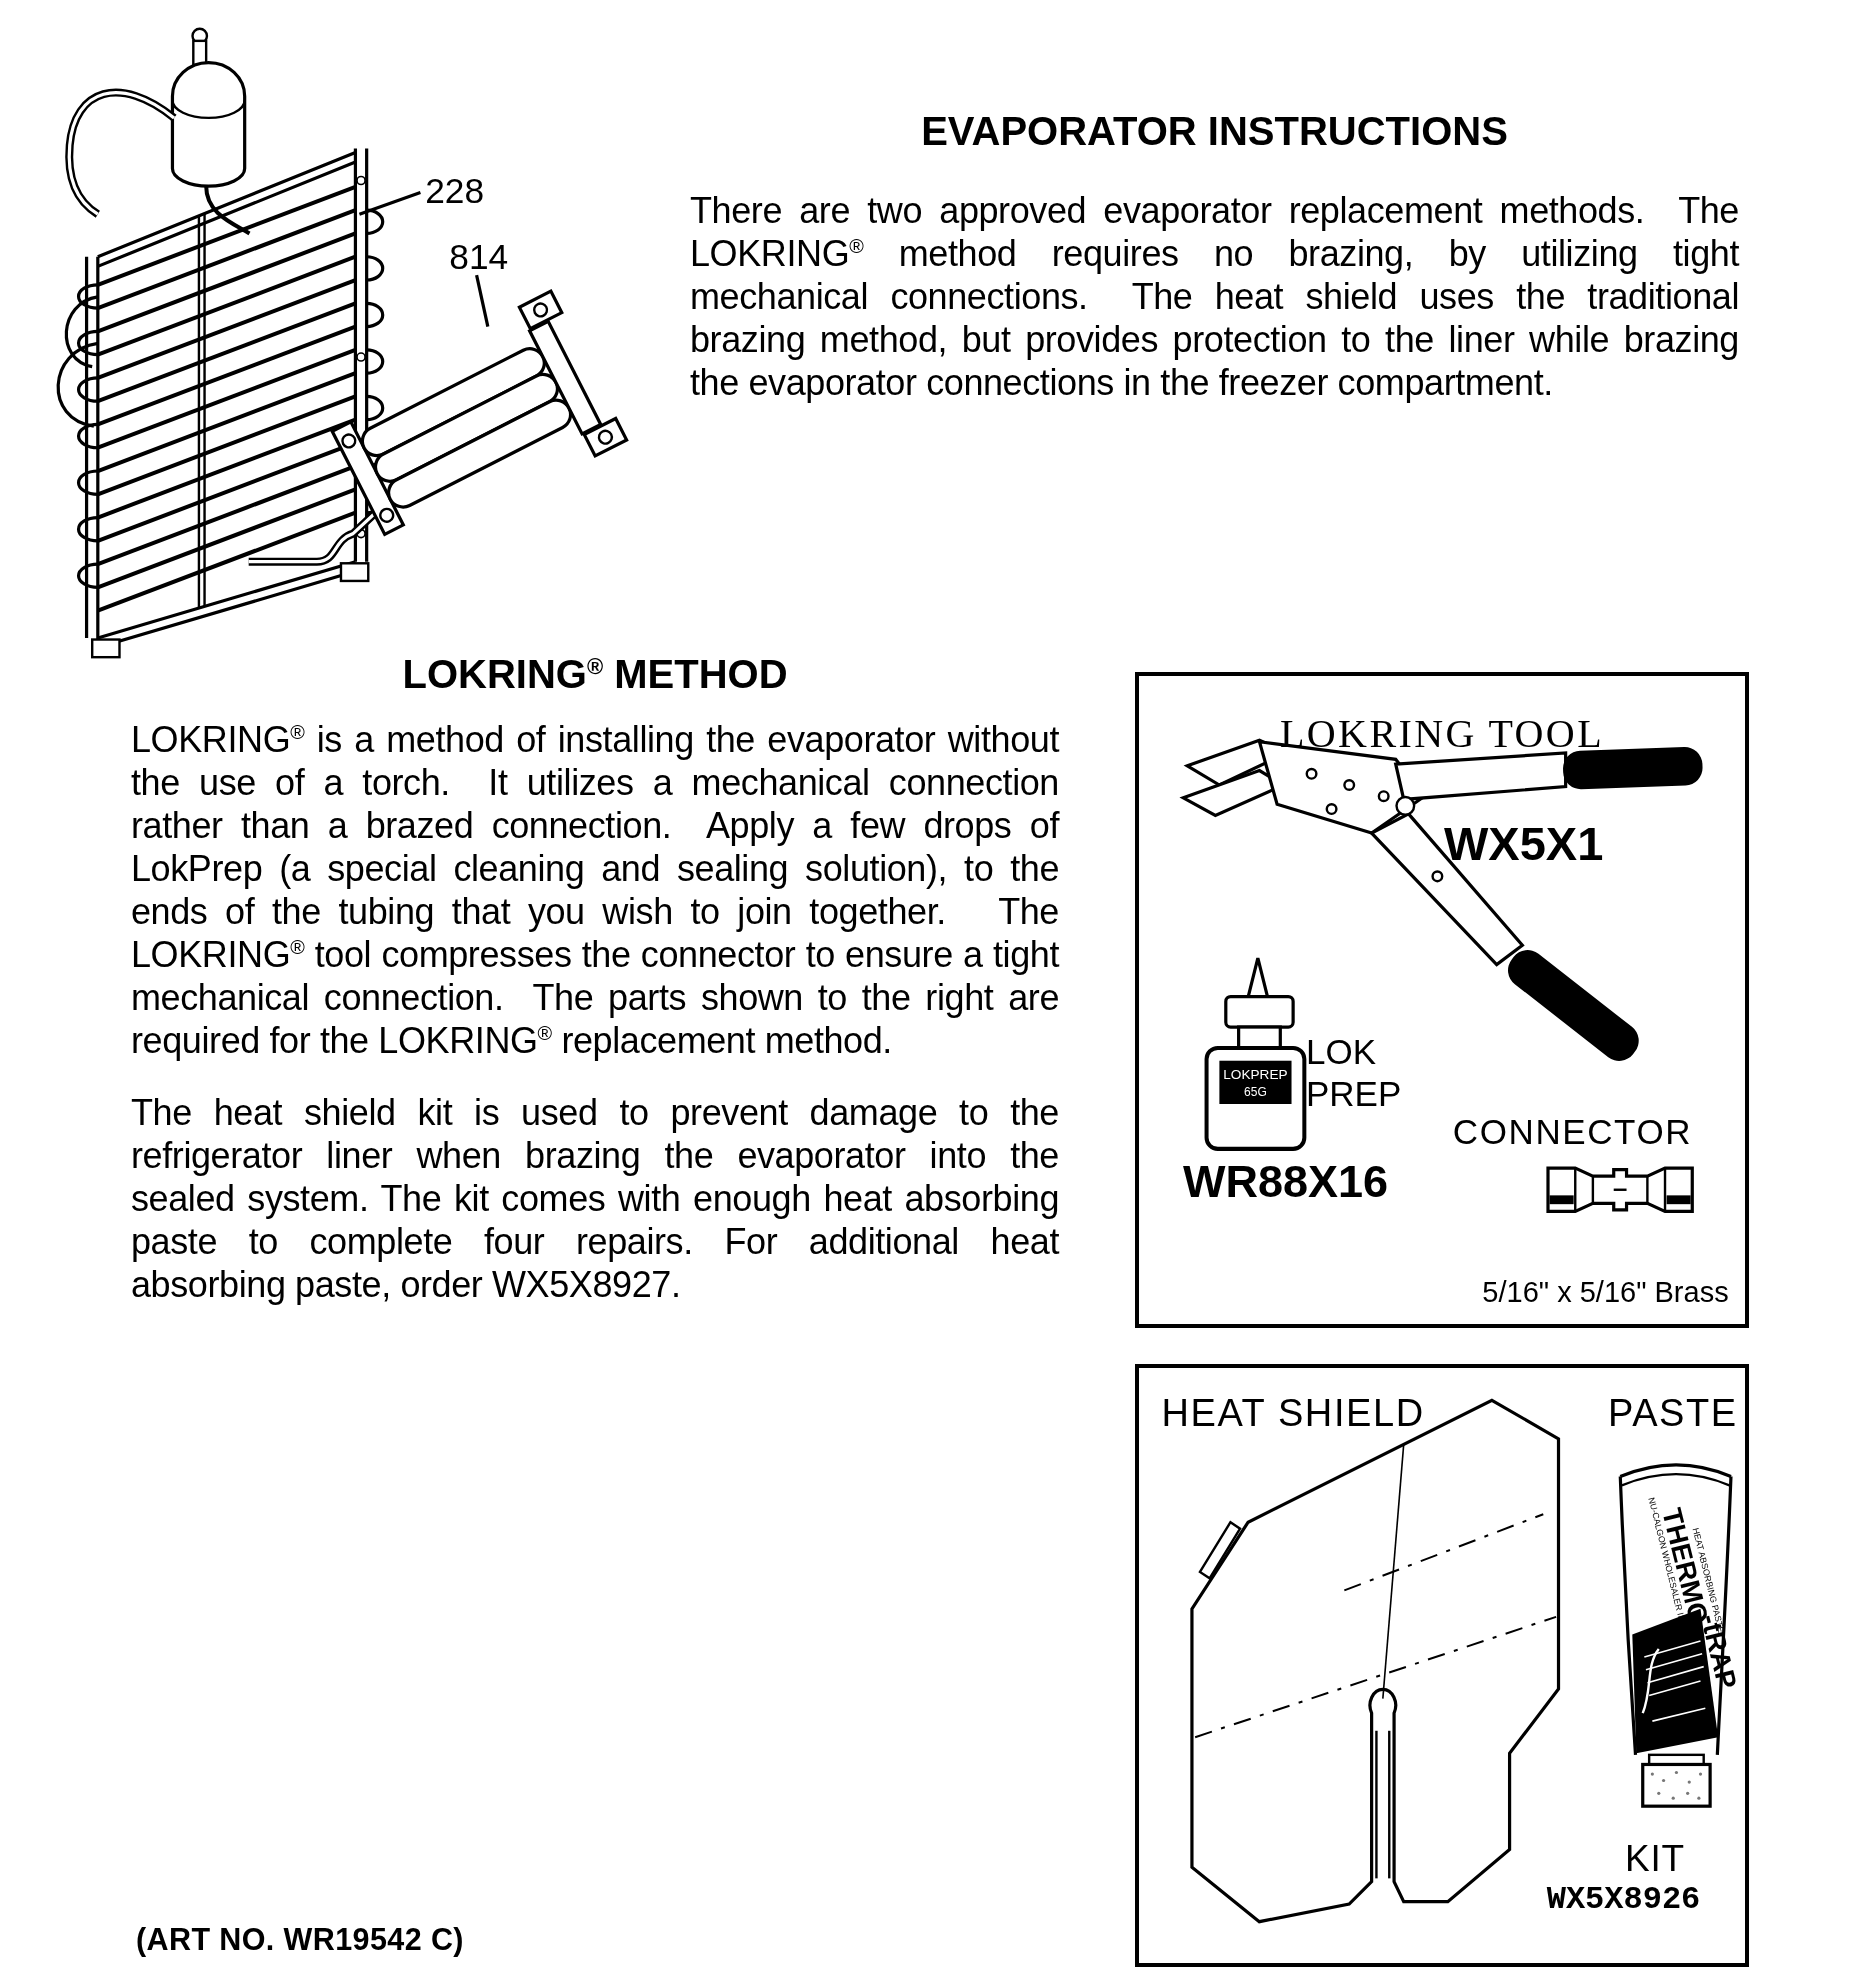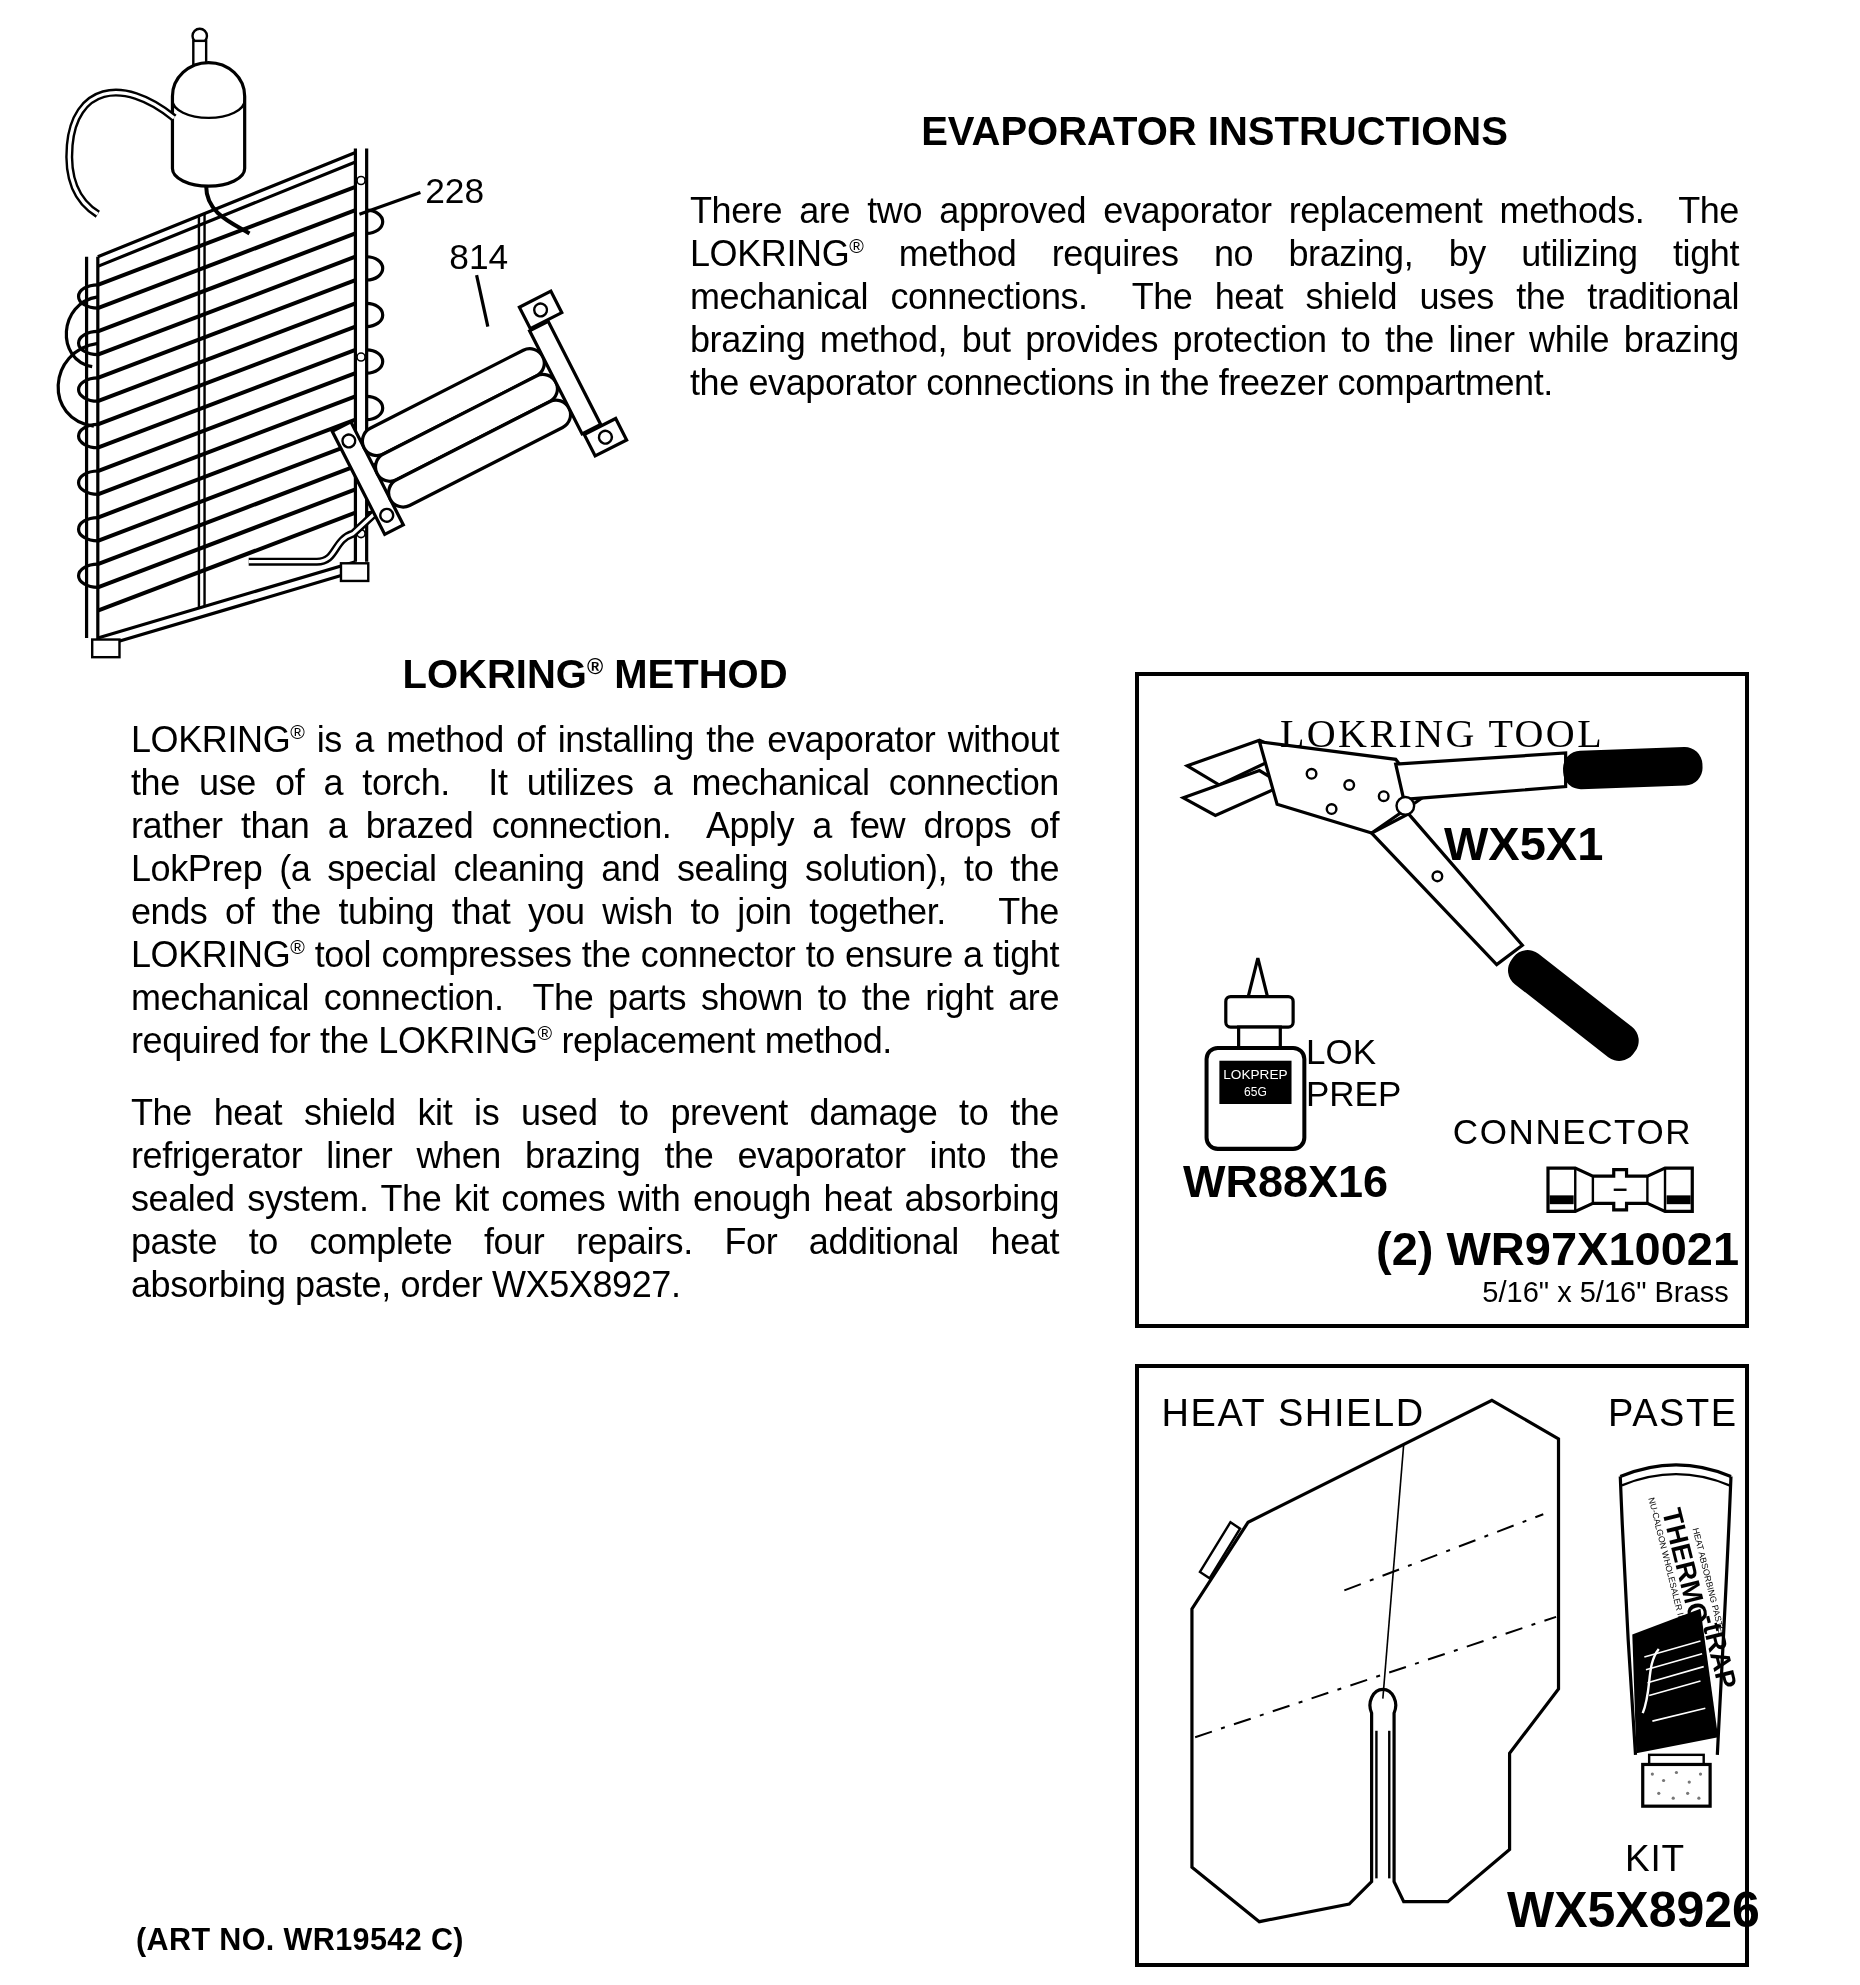--- a/index.html
+++ b/index.html
@@ -41,21 +41,21 @@
   .wx5x1 { left:305px; top:140px; font-size:47px; font-weight:bold; }
   .lokprep-cap { left:167px; top:355px; font-size:35px; line-height:42px; }
   .wr88x16 { left:44px; top:480px; font-size:45px; font-weight:bold; }
   .connector-lbl { left:305px; top:436px; width:257px; text-align:center; font-size:35px; letter-spacing:1.6px; }
   .connector-part { left:237px; top:545px; font-size:47px; font-weight:bold; }
   .connector-size { left:338px; top:600px; width:257px; text-align:center; font-size:29px; }
 
   .hs-lbl { left:22.5px; top:24px; font-size:38px; letter-spacing:1.6px; }
   .paste-lbl { left:469px; top:24px; font-size:38px; letter-spacing:1.6px; }
   .kit-lbl { left:432px; top:470px; width:168px; text-align:center; font-size:37px; letter-spacing:0.8px; }
-  .kit-part { left:368px; top:513px; width:233px; text-align:center; font-size:50px; font-weight:bold; }
+  .kit-part { left:368px; top:513px; width:233px; text-align:center; font-size:32px; font-weight:bold;font-family:Liberation Mono, monospace; }
 
   .artno { left:136px; top:1922px; font-size:30.5px; font-weight:bold; letter-spacing:0.4px; }
 
   svg .ln   { stroke:#000; fill:none; }
   svg .fill { fill:#000; stroke:none; }
   svg .wt   { fill:#fff; stroke:#000; }
 </style>
 </head>
 <body>
 
@@ -208,21 +208,20 @@
       </g>
     </svg>
     <div class="lbl b1-title">LOKRING TOOL</div>
     <div class="lbl wx5x1">WX5X1</div>
     <div class="lbl lokprep-cap">
       <div>LOK</div>
       <div>PREP</div>
     </div>
     <div class="lbl wr88x16">WR88X16</div>
     <div class="lbl connector-lbl">CONNECTOR</div>
-    <div class="lbl connector-part">(2) WR97X10021</div>
     <div class="lbl connector-size">5/16" x 5/16" Brass</div>
   </div>
 
   <div class="partbox box2">
     <svg class="art" width="604" height="594" viewBox="0 0 753 740">
 
       <g>
         <path class="wt" stroke-width="4" d="M440,40 L523,88 L523,400 L462,480 L462,600 L385,665 L330,665 L318,640 L318,430
                  A16,20 0 1 0 290,430 L290,640 L262,668 L150,690 L66,622 L66,300 L136,192 Z"></path>
         <path class="wt" stroke-width="3" d="M88,262 L126,200 L114,192 L76,254 Z"></path>

